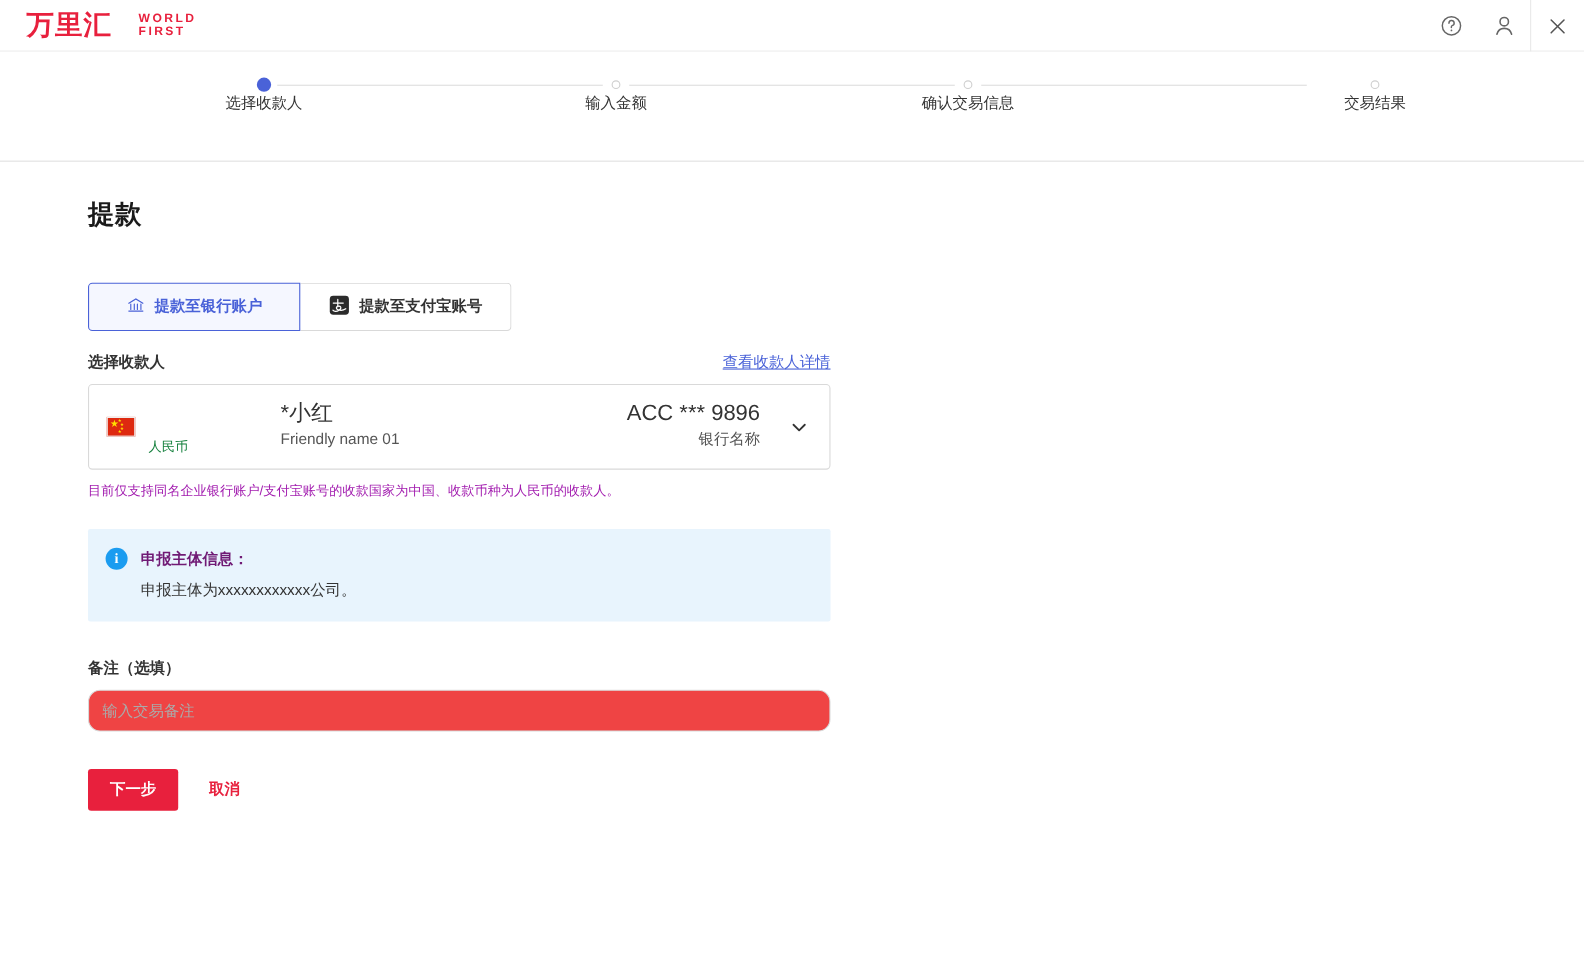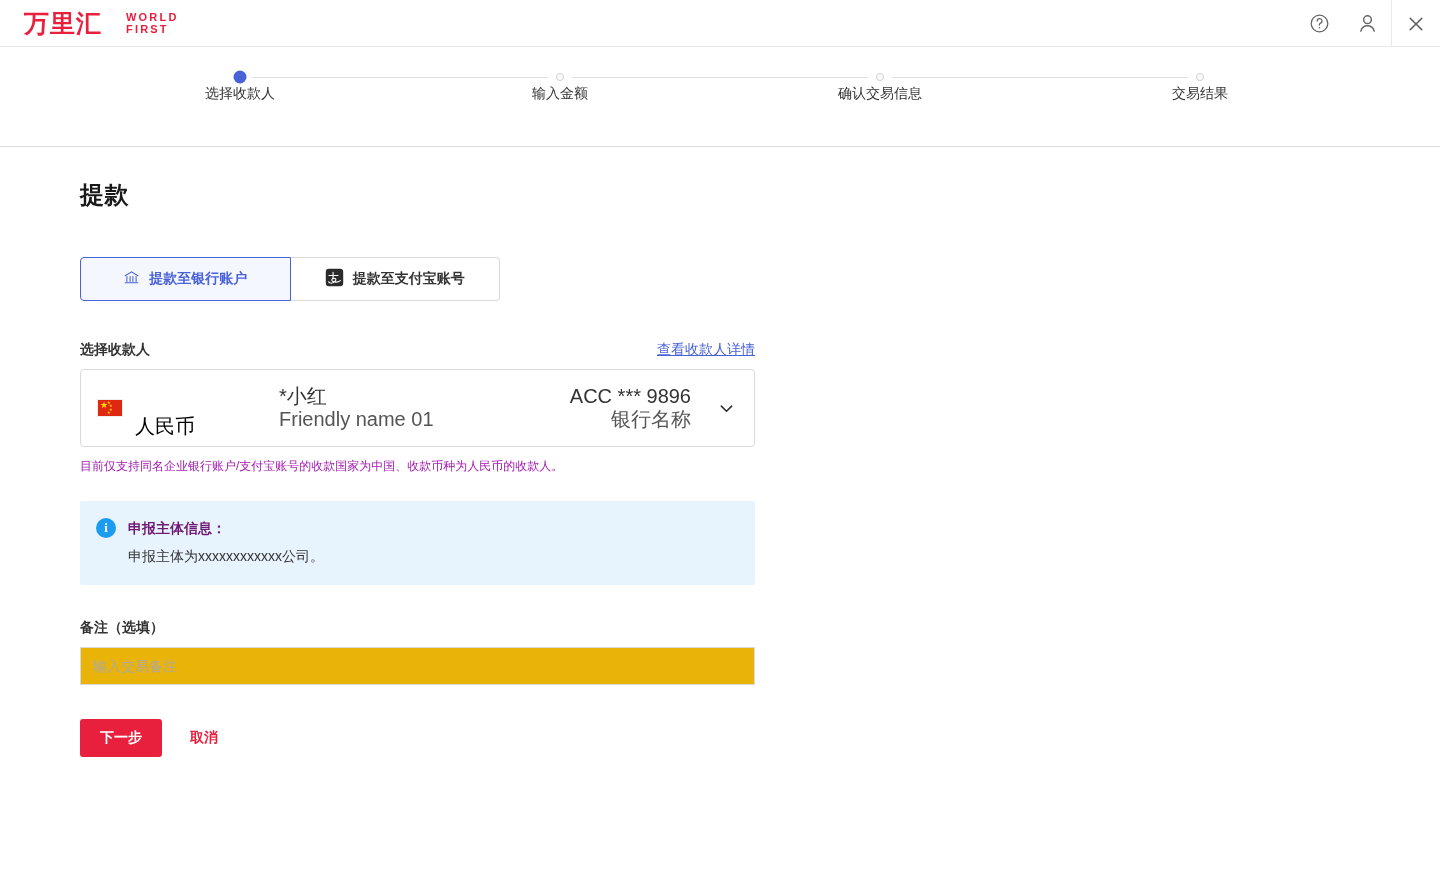--- a/index.html
+++ b/index.html
@@ -120,23 +120,23 @@
     font-size: 24px;
     font-weight: 600;
     color: #1a1a1a;
     margin: 0 0 46px 0;
     letter-spacing: 0.5px;
   }
 
   
   .tabs {
     display: flex;
-    width: 420px;
+    width: 385px;
     height: 44px;
-    margin-bottom: 40px;
+    margin-bottom: 20px;
   }
   .tab {
     flex: 1;
     display: flex;
     align-items: center;
     justify-content: center;
     gap: 9px;
     font-size: 14px;
     font-weight: 600;
     cursor: pointer;
@@ -197,36 +197,36 @@
     border: 1px solid #eee;
     flex: none;
   }
   .flag .star { position: absolute; color: #ffde00; line-height: 1; }
   .flag .s1 { font-size: 9px; left: 2px; top: 1px; }
   .flag .s2 { font-size: 4px; left: 9px; top: 1px; }
   .flag .s3 { font-size: 4px; left: 11px; top: 4px; }
   .flag .s4 { font-size: 4px; left: 11px; top: 8px; }
   .flag .s5 { font-size: 4px; left: 9px; top: 11px; }
   .cur-name {
-    font-size: 20px;
-    color: #000000;
+    font-size: 12px;
+    color: #15803d;
     margin-left: 12px;
     white-space: nowrap;
     margin-top: 36px;
   }
   .recip-mid {
     margin-left: 84px;
   }
   .recip-line1 {
     font-size: 20px;
     color: #333333;
     line-height: 23px;
   }
   .recip-line2 {
-    font-size: 20px;
+    font-size: 14px;
     color: #555555;
     line-height: 23px;
   }
   .recip-right {
     margin-left: auto;
     text-align: right;
   }
   .chev {
     margin-left: 26px;
     color: #333333;
@@ -284,27 +284,27 @@
     font-size: 14px;
     font-weight: 600;
     color: #333333;
     margin-top: 34px;
     margin-bottom: 10px;
   }
   .remark-input {
     width: 675px;
     height: 38px;
     border: 1px solid #d9d9d9;
-    border-radius: 0;
+    border-radius: 11px;
     padding: 0 12px;
     font-size: 14px;
     color: #333333;
     font-family: "Liberation Sans", "DejaVu Sans", sans-serif;
     outline: none;
-    background: #eab308;
+    background: #ef4444;
   }
   .remark-input::placeholder { color: #aaaaaa; }
 
   
   .actions {
     display: flex;
     align-items: center;
     margin-top: 34px;
     gap: 14px;
   }
@@ -381,21 +381,21 @@
           <span class="dot inactive"></span>
         </div>
       <div class="step-label">输入金额</div>
     </div>
     <div class="step" style="left:760px;">
       <div class="step-dot-row">
           <span class="dot inactive"></span>
         </div>
       <div class="step-label">确认交易信息</div>
     </div>
-    <div class="step" style="left:1080px;">
+    <div class="step" style="left:1130px;">
       <div class="step-dot-row">
           <span class="dot inactive"></span>
         </div>
       <div class="step-label">交易结果</div>
     </div>
   </div>
 </div>
 
 <div class="content">
 

